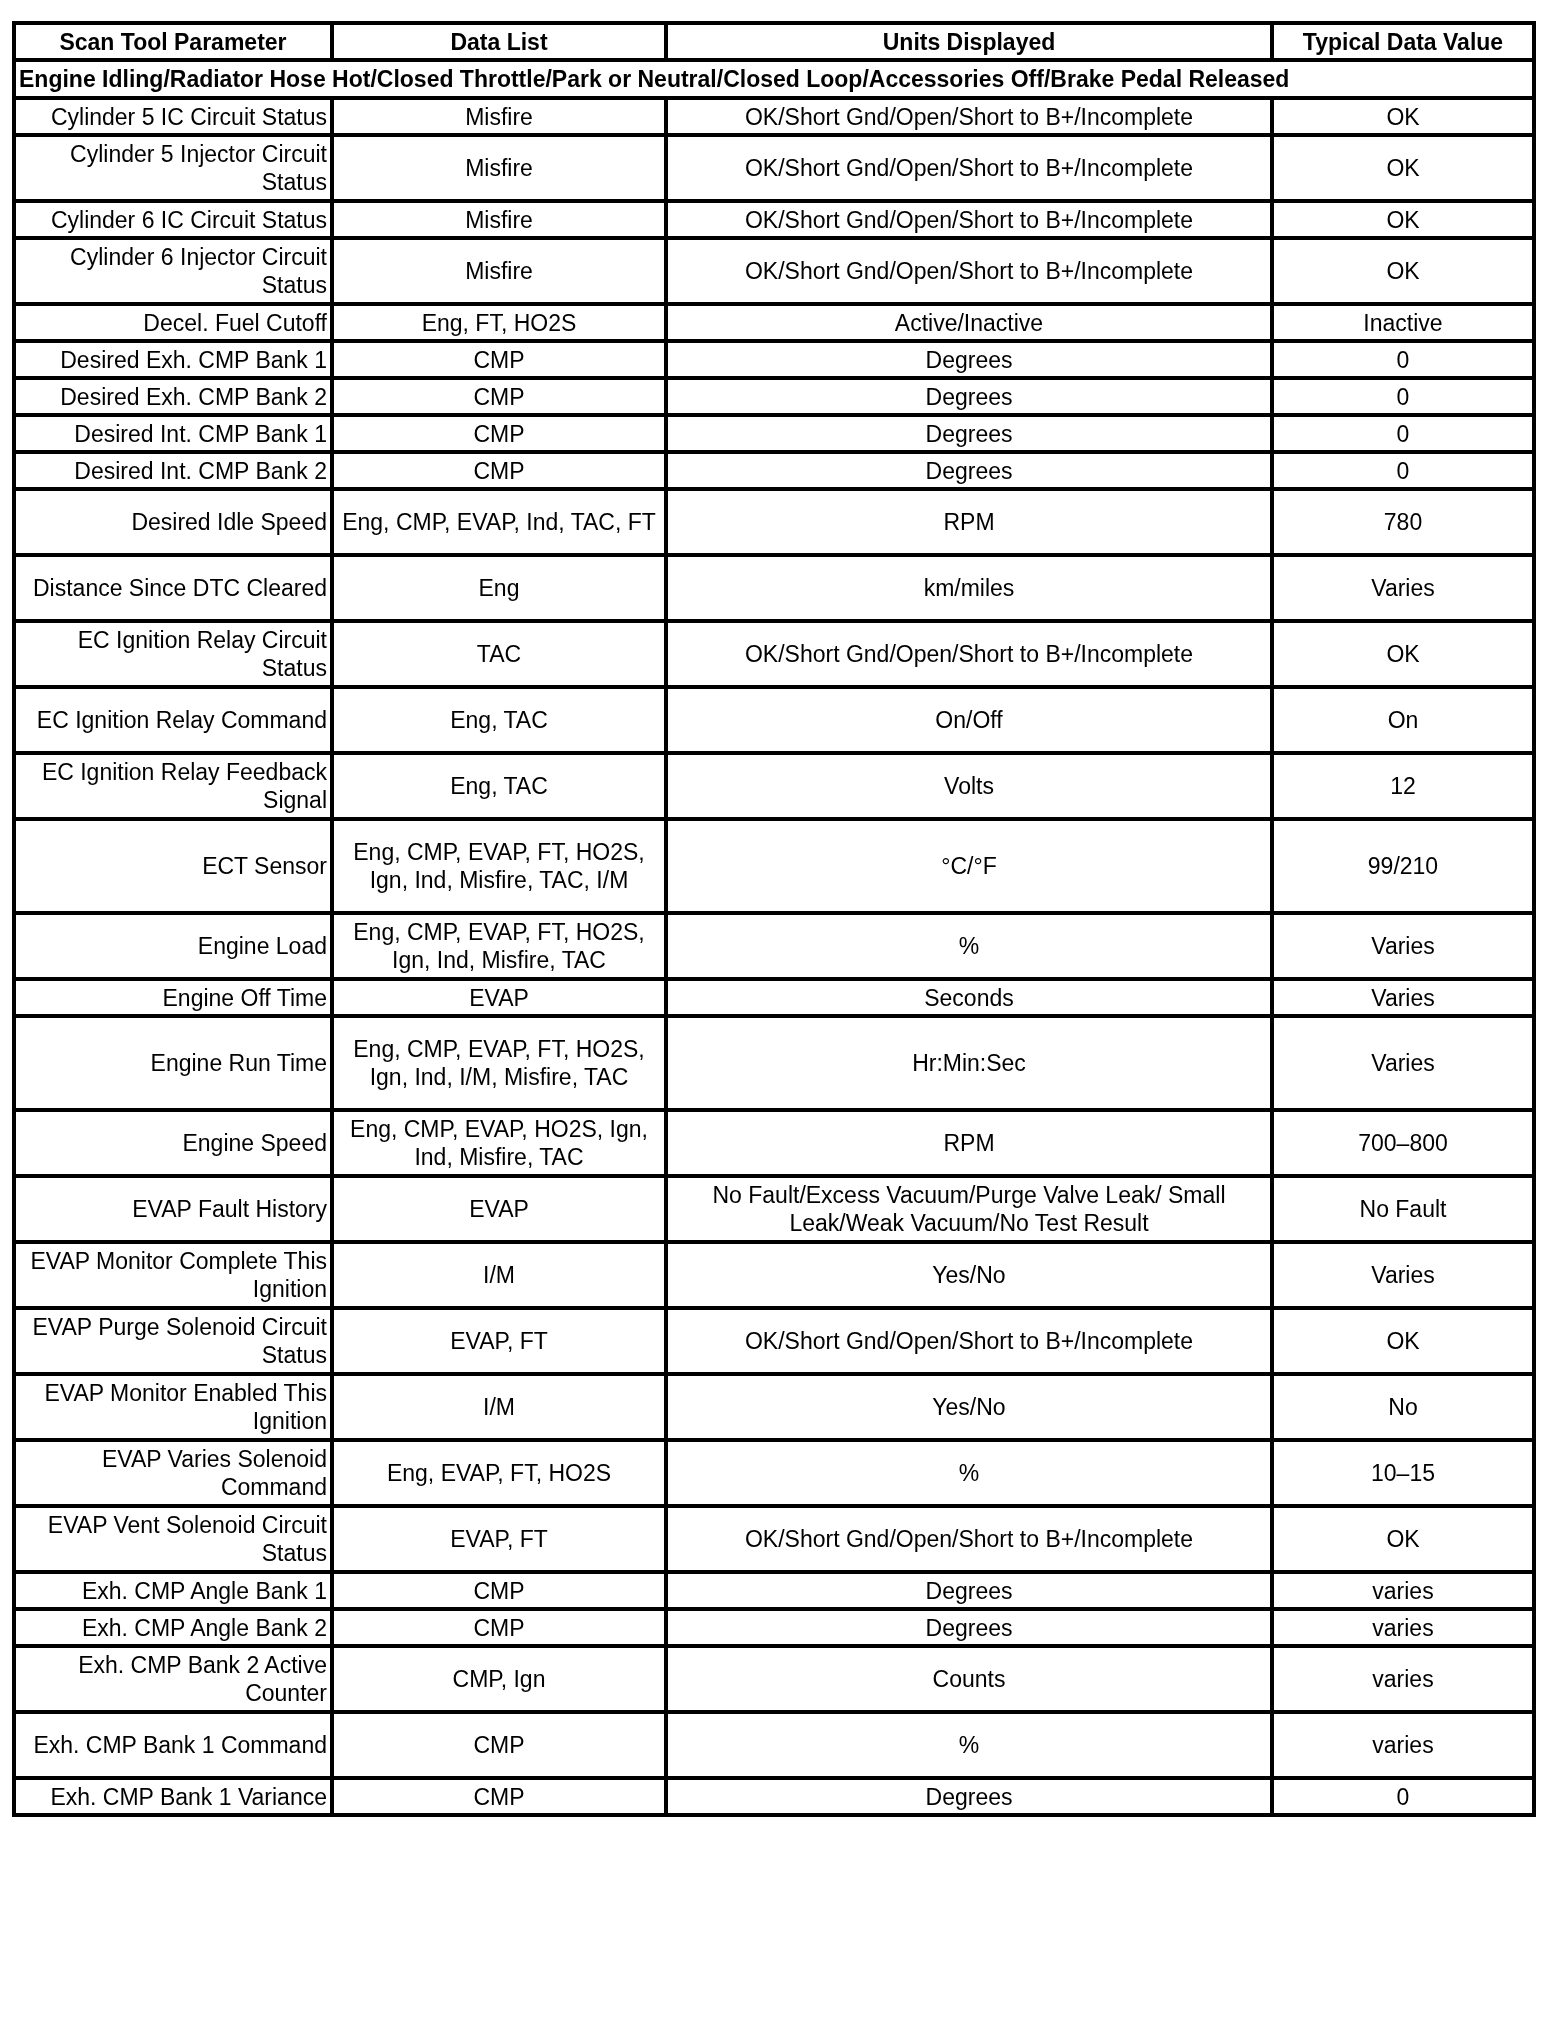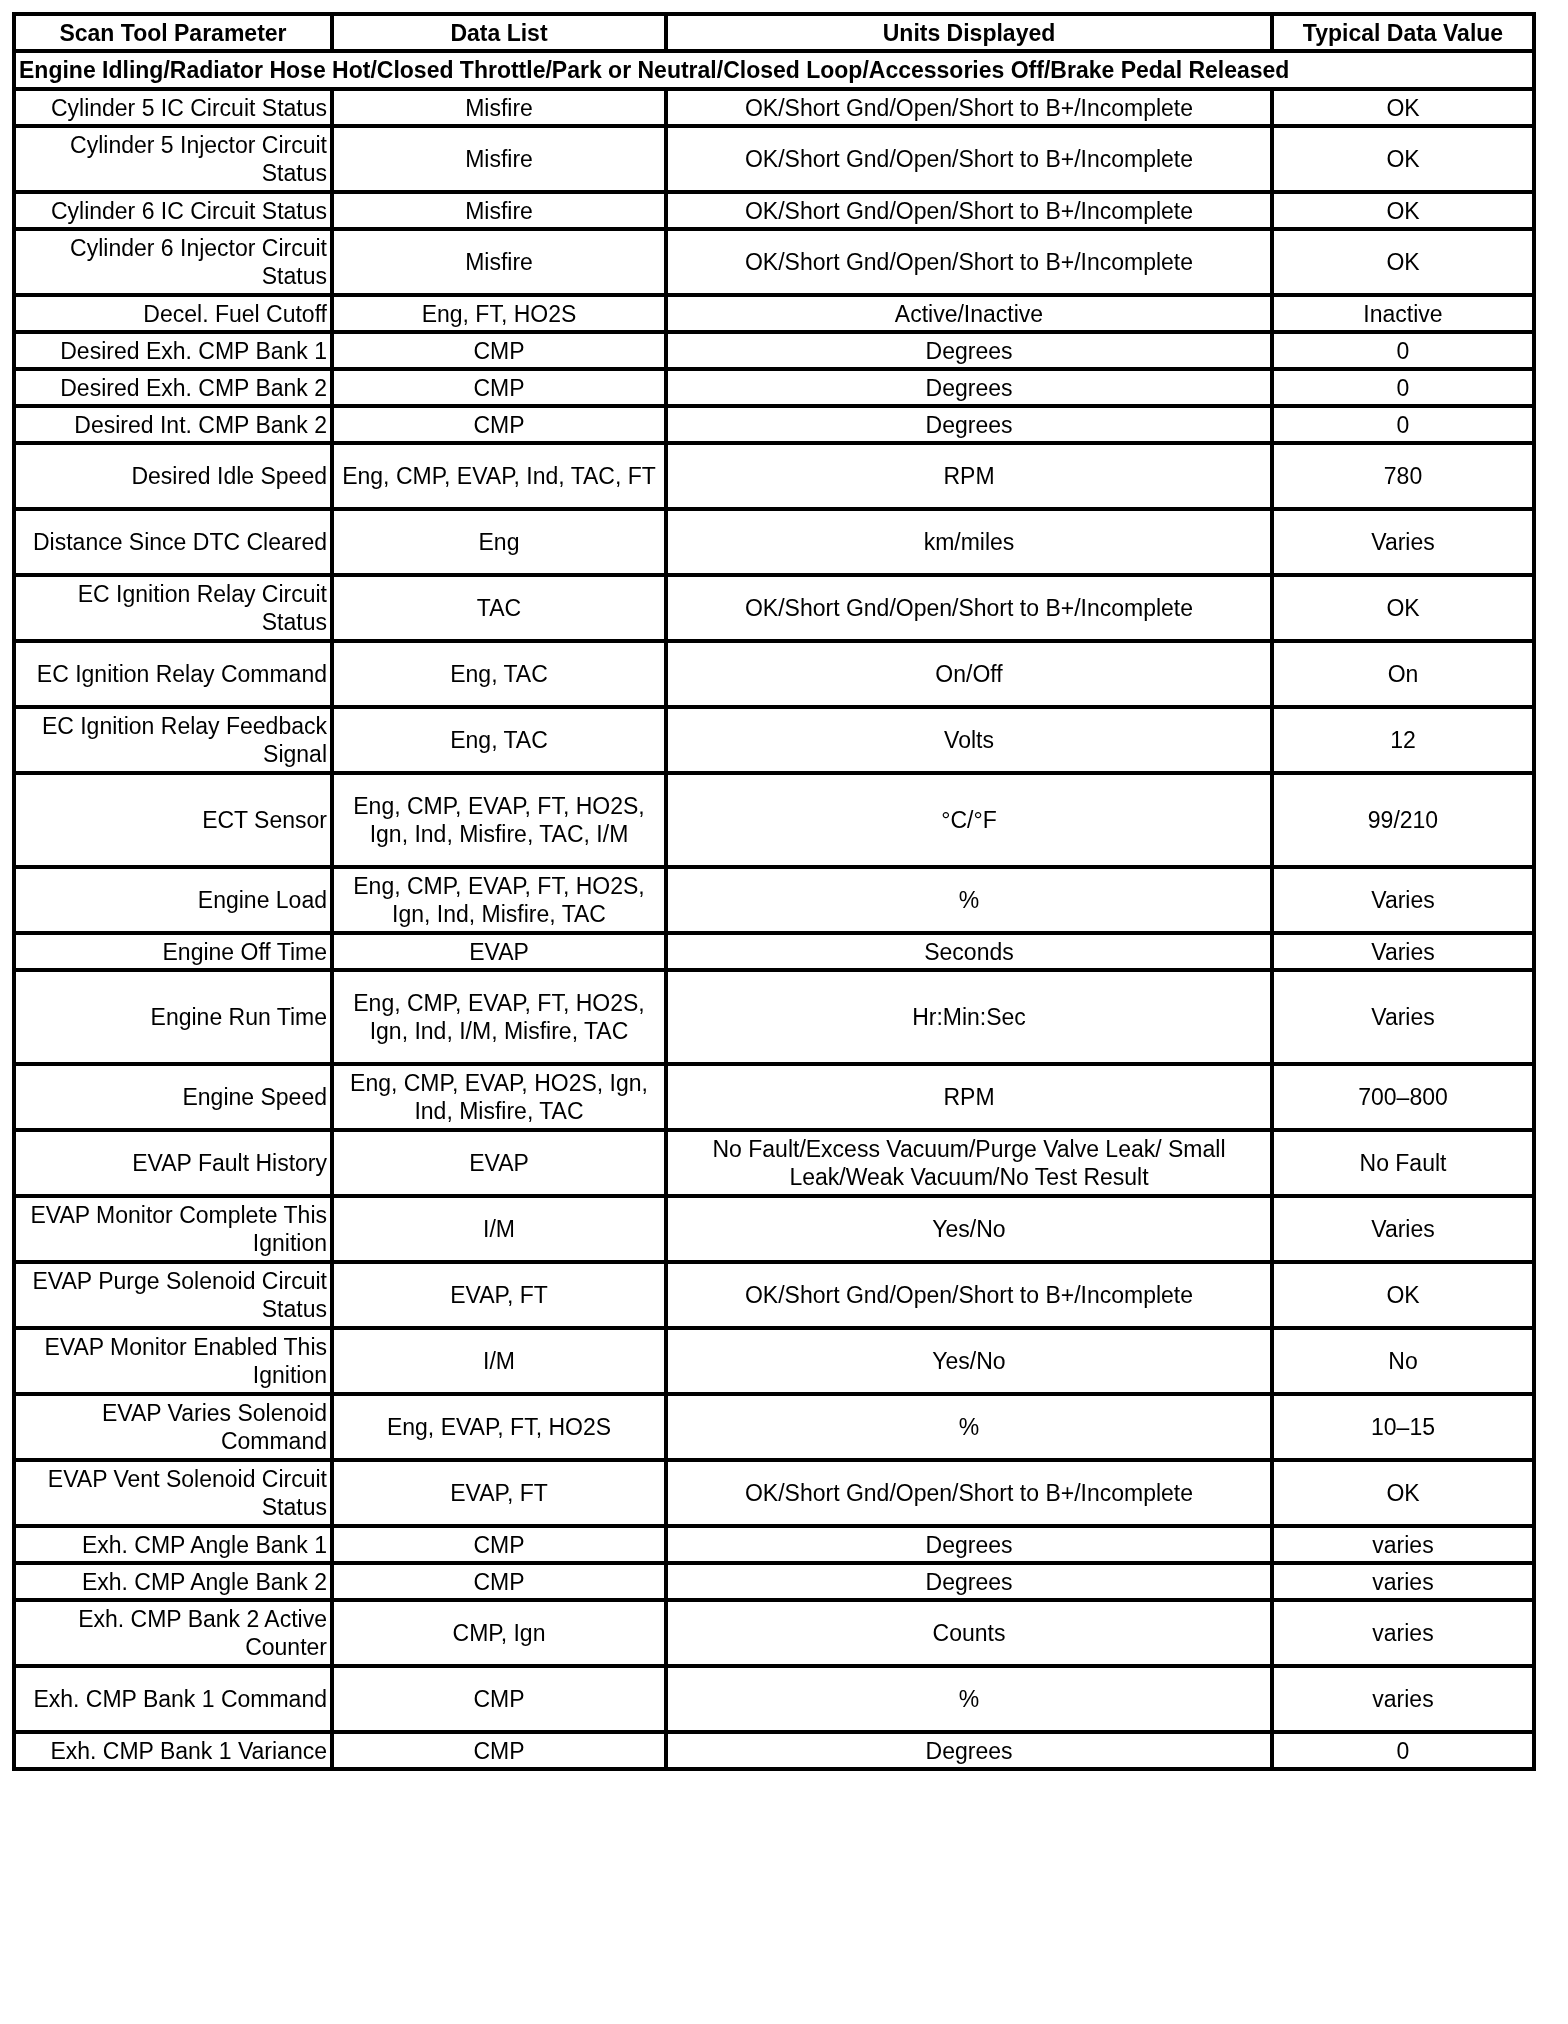--- a/index.html
+++ b/index.html
@@ -11,21 +11,21 @@
     width: 1568px;
     height: 2024px;
     position: relative;
     overflow: hidden;
     font-family: "Liberation Sans", sans-serif;
     color: #000000;
   }
   table.scan-table {
     position: absolute;
     left: 12px;
-    top: 12px;
+    top: 21px;
     width: 1520px;
     border-collapse: collapse;
     table-layout: fixed;
     font-size: 23px;
     line-height: 28px;
   }
   table.scan-table td, table.scan-table th {
     border: 4px solid #000000;
     padding: 0 3px;
     vertical-align: middle;
@@ -109,20 +109,26 @@
         <td class="center">Degrees</td>
         <td class="center">0</td>
       </tr>
       <tr class="h1">
         <td class="param">Desired Exh. CMP Bank 2</td>
         <td class="center">CMP</td>
         <td class="center">Degrees</td>
         <td class="center">0</td>
       </tr>
       <tr class="h1">
+        <td class="param">Desired Int. CMP Bank 1</td>
+        <td class="center">CMP</td>
+        <td class="center">Degrees</td>
+        <td class="center">0</td>
+      </tr>
+      <tr class="h1">
         <td class="param">Desired Int. CMP Bank 2</td>
         <td class="center">CMP</td>
         <td class="center">Degrees</td>
         <td class="center">0</td>
       </tr>
       <tr class="h2">
         <td class="param">Desired Idle Speed</td>
         <td class="center">Eng, CMP, EVAP, Ind, TAC, FT</td>
         <td class="center">RPM</td>
         <td class="center">780</td>

